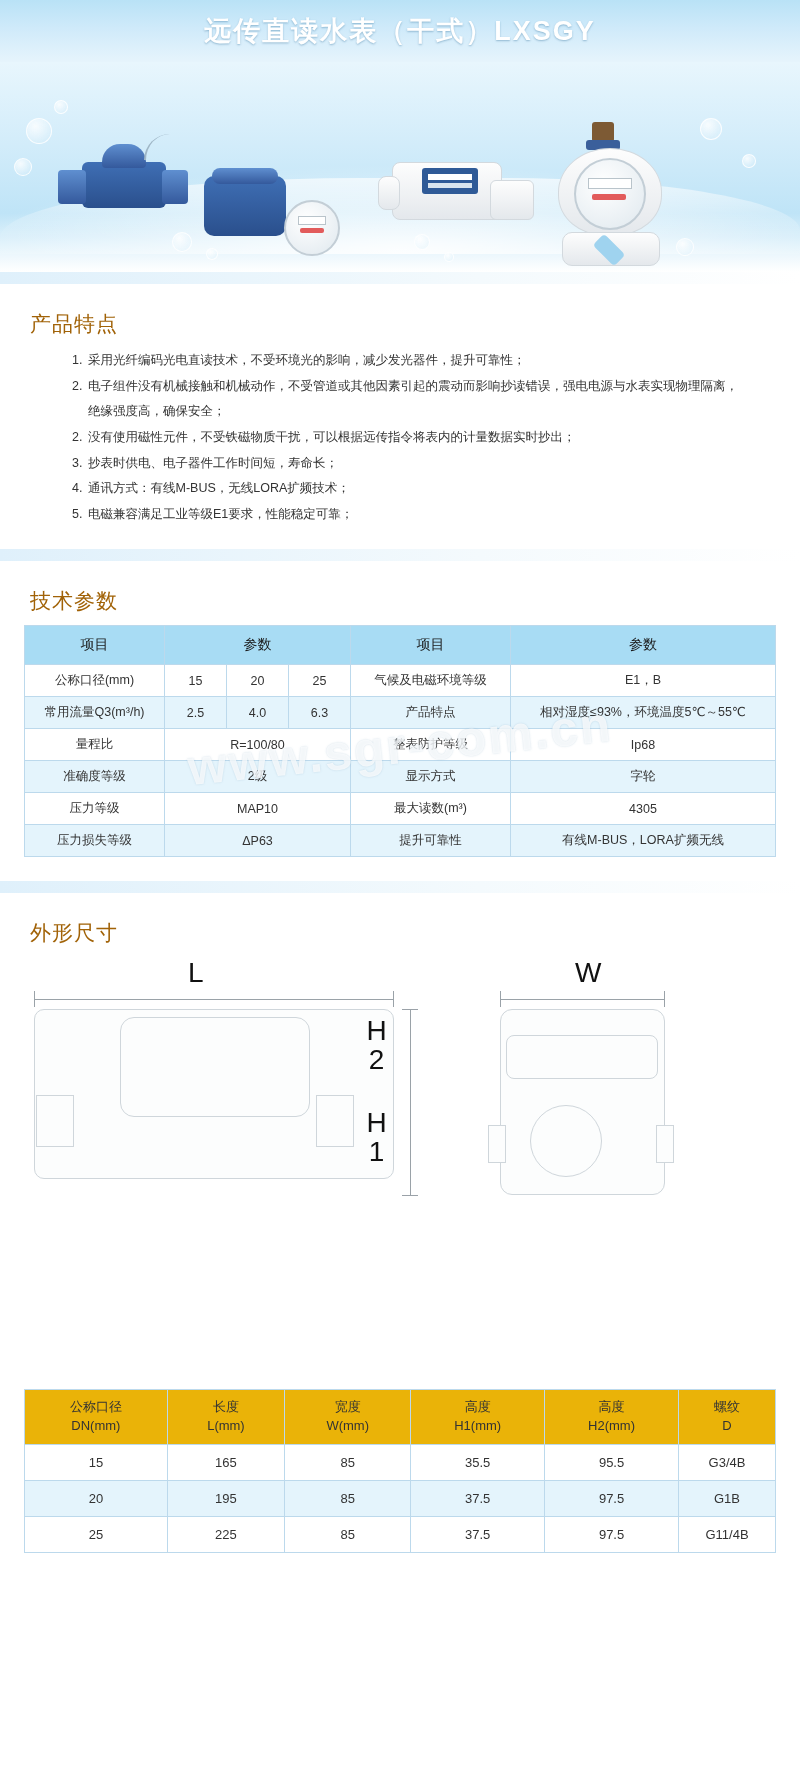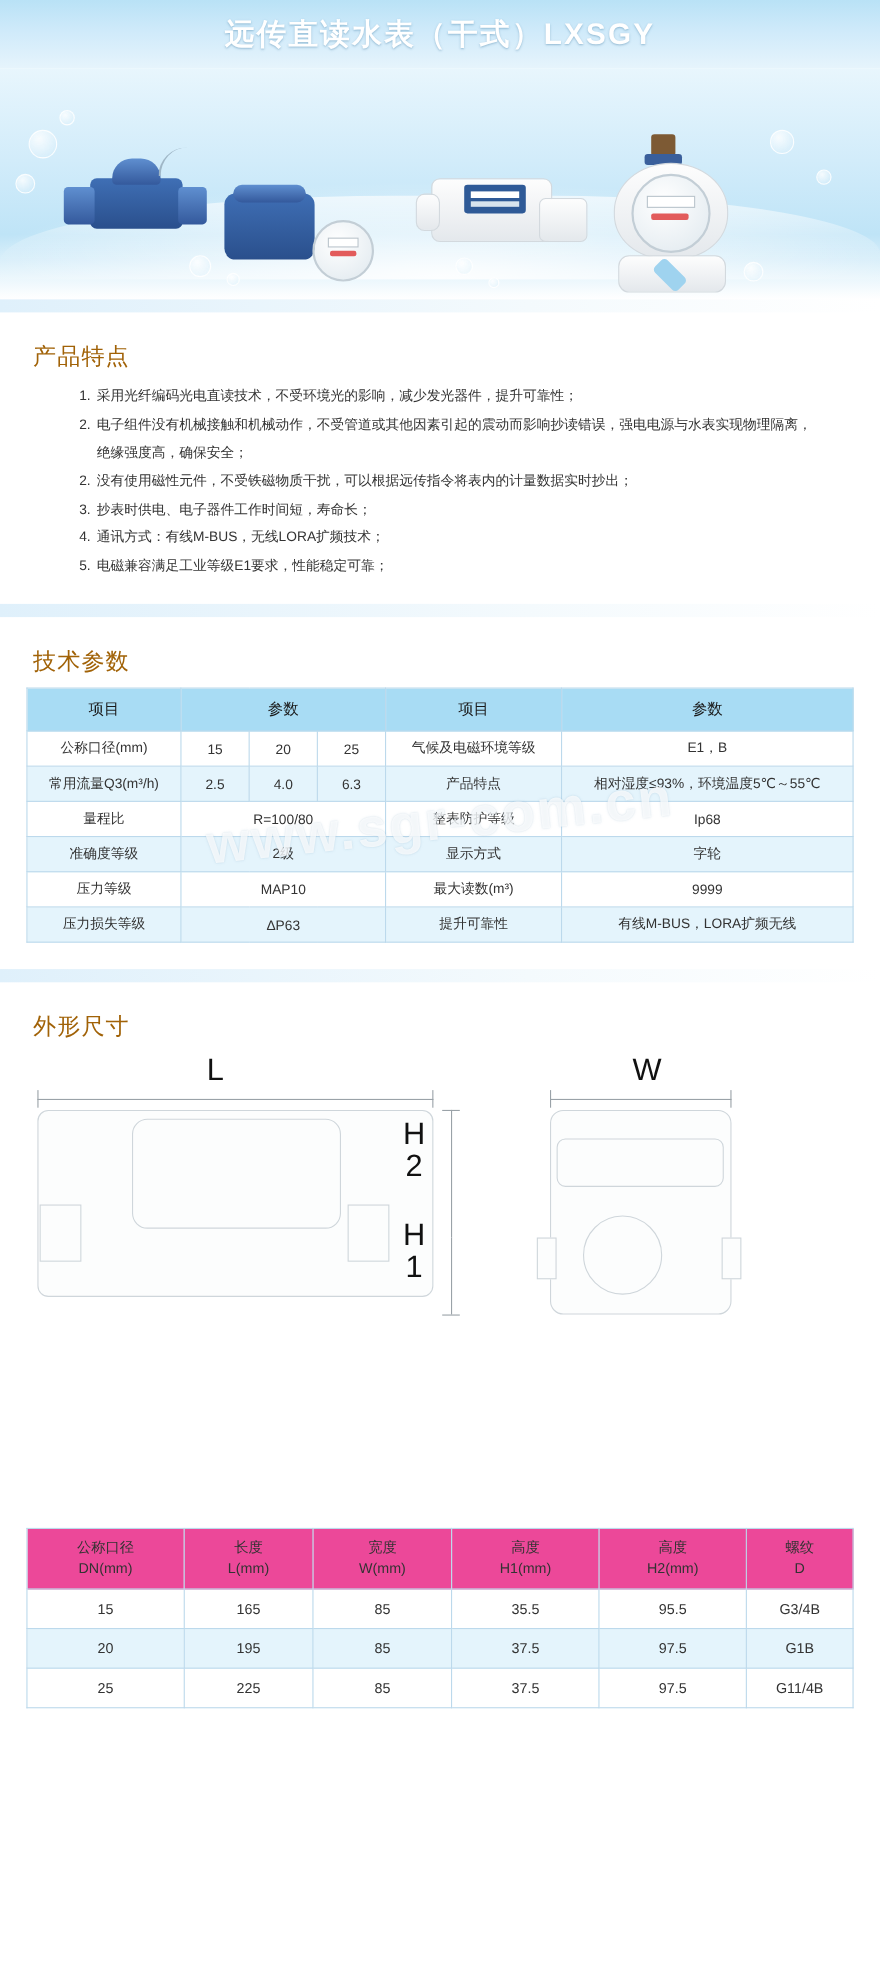--- a/index.html
+++ b/index.html
@@ -97,21 +97,21 @@
 
   
   .dims { height: 420px; position: relative; margin-top: 4px; }
   .dim-label { position:absolute; font-size: 28px; color:#111; font-family:"Liberation Sans", sans-serif; }
   .dim-rot { writing-mode: vertical-rl; text-orientation: upright; letter-spacing: -2px; }
   .draw-line { position:absolute; background:#9aa2a8; }
   .body-out { position:absolute; border:1px solid #cfd6db; background:#fcfdfd; }
 
   
   .dimtbl-wrap { margin: 12px 24px 40px 24px; }
-  .dimtbl thead td { background: #ec4899; font-size: 13px; padding: 8px 14px; line-height:1.45;text-align:center; }
+  .dimtbl thead td { background: #eab308; font-size: 13px; padding: 8px 14px; line-height:1.45;text-align:center; }
   .dimtbl tr.alt td { background: #e4f4fc; }
   .dimtbl td { padding: 10px 2px; font-size: 13px; }
 </style>
 </head>
 <body>
 
 <div class="page">
 
   <div class="banner">
     <div class="banner-title">远传直读水表（干式）LXSGY</div>
@@ -242,21 +242,21 @@
         <tr class="alt">
           <td class="lbl">准确度等级</td>
           <td colspan="3">2级</td>
           <td>显示方式</td>
           <td>字轮</td>
         </tr>
         <tr>
           <td class="lbl">压力等级</td>
           <td colspan="3">MAP10</td>
           <td>最大读数(m³)</td>
-          <td>9999</td>
+          <td>4305</td>
         </tr>
         <tr class="alt">
           <td class="lbl">压力损失等级</td>
           <td colspan="3">ΔP63</td>
           <td>提升可靠性</td>
           <td>有线M-BUS，LORA扩频无线</td>
         </tr>
       </tbody>
     </table>
     <div class="watermark">www.sgr-com.cn</div>

